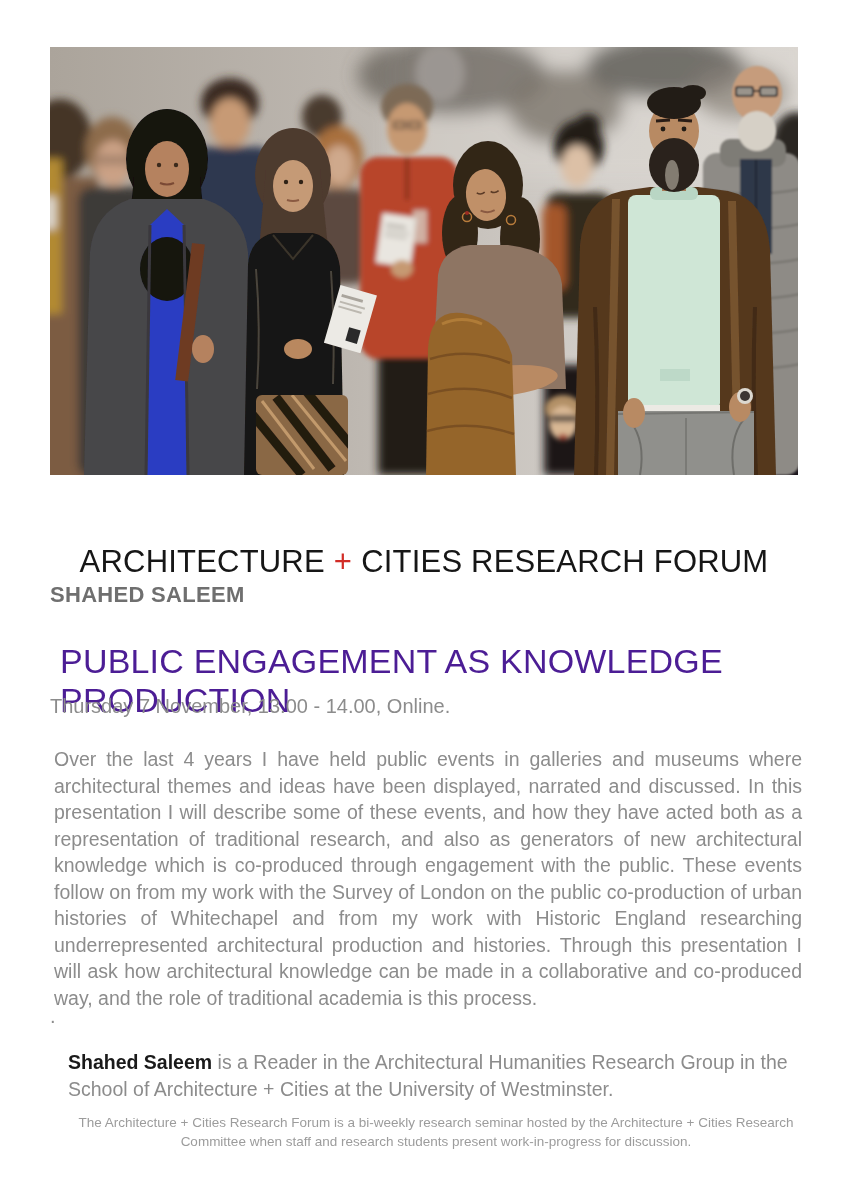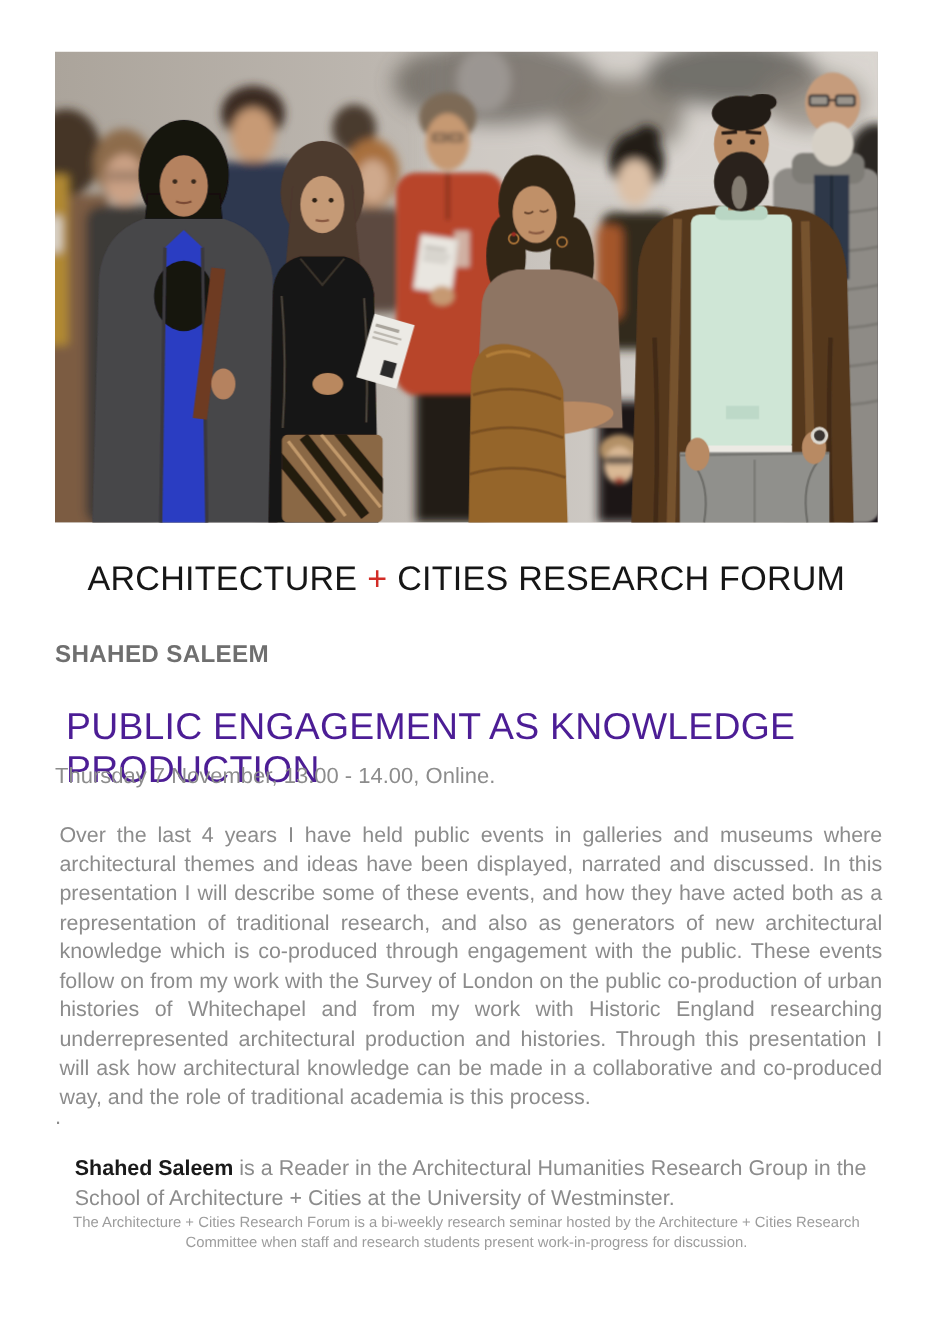--- a/index.html
+++ b/index.html
@@ -6,21 +6,21 @@
   .page {
     position:relative; width:848px; height:1200px; background:#ffffff;
     font-family:"Liberation Sans", sans-serif; overflow:hidden;
   }
   .photo-wrap {
     position:absolute; left:50px; top:47px; width:748px; height:428px;
     overflow:hidden; background:#c3bdb6;
   }
   .photo-wrap svg { display:block; }
   .forum-title {
-    position:absolute; left:50px; top:508px; width:748px; text-align:center;
+    position:absolute; left:50px; top:544px; width:748px; text-align:center;
     font-size:31px; color:#161616; letter-spacing:0.2px; white-space:nowrap;
   }
   .forum-title .plus { color:#d22c26; padding:0 9px; }
   .speaker {
     position:absolute; left:50px; top:582px; width:748px;
     font-size:22px; font-weight:bold; color:#6f6f6f; letter-spacing:0.3px;
   }
   .talk-title {
     position:absolute; left:60px; top:642px; width:748px;
     font-size:34px; color:#4c1d95; letter-spacing:0.2px;
@@ -38,21 +38,21 @@
     position:absolute; left:50px; top:1005px; width:748px;
     font-size:20px; color:#8c8c8c;
   }
   .bio {
     position:absolute; left:68px; top:1049px; width:748px;
     font-size:19.5px; line-height:27px; color:#8c8c8c; margin:0;
   }
   .bio .bio-name { color:#1a1a1a; font-weight:bold; }
   .footnote {
     position:absolute; left:50px; top:1101px; width:748px; text-align:center;
-    font-size:13.5px; line-height:19px; color:#9c9c9c; margin:0;
+    font-size:13.5px; line-height:19px; color:#9c9c9c; margin:12px;
   }
 </style>
 </head>
 <body>
 
 <div class="page">
 
   <div class="photo-wrap" role="img" aria-label="A standing audience of around a dozen people at a gallery event, watching attentively; includes two women in headscarves, a man in a red fleece holding a leaflet and glass, a woman holding a brown coat over her crossed arms, a bearded man in a mint sweatshirt and brown leather jacket, and an older bald man with a white beard and glasses, with a blurred projection on the wall behind">
     <svg viewBox="0 0 748 428" width="748" height="428">
       <defs>

